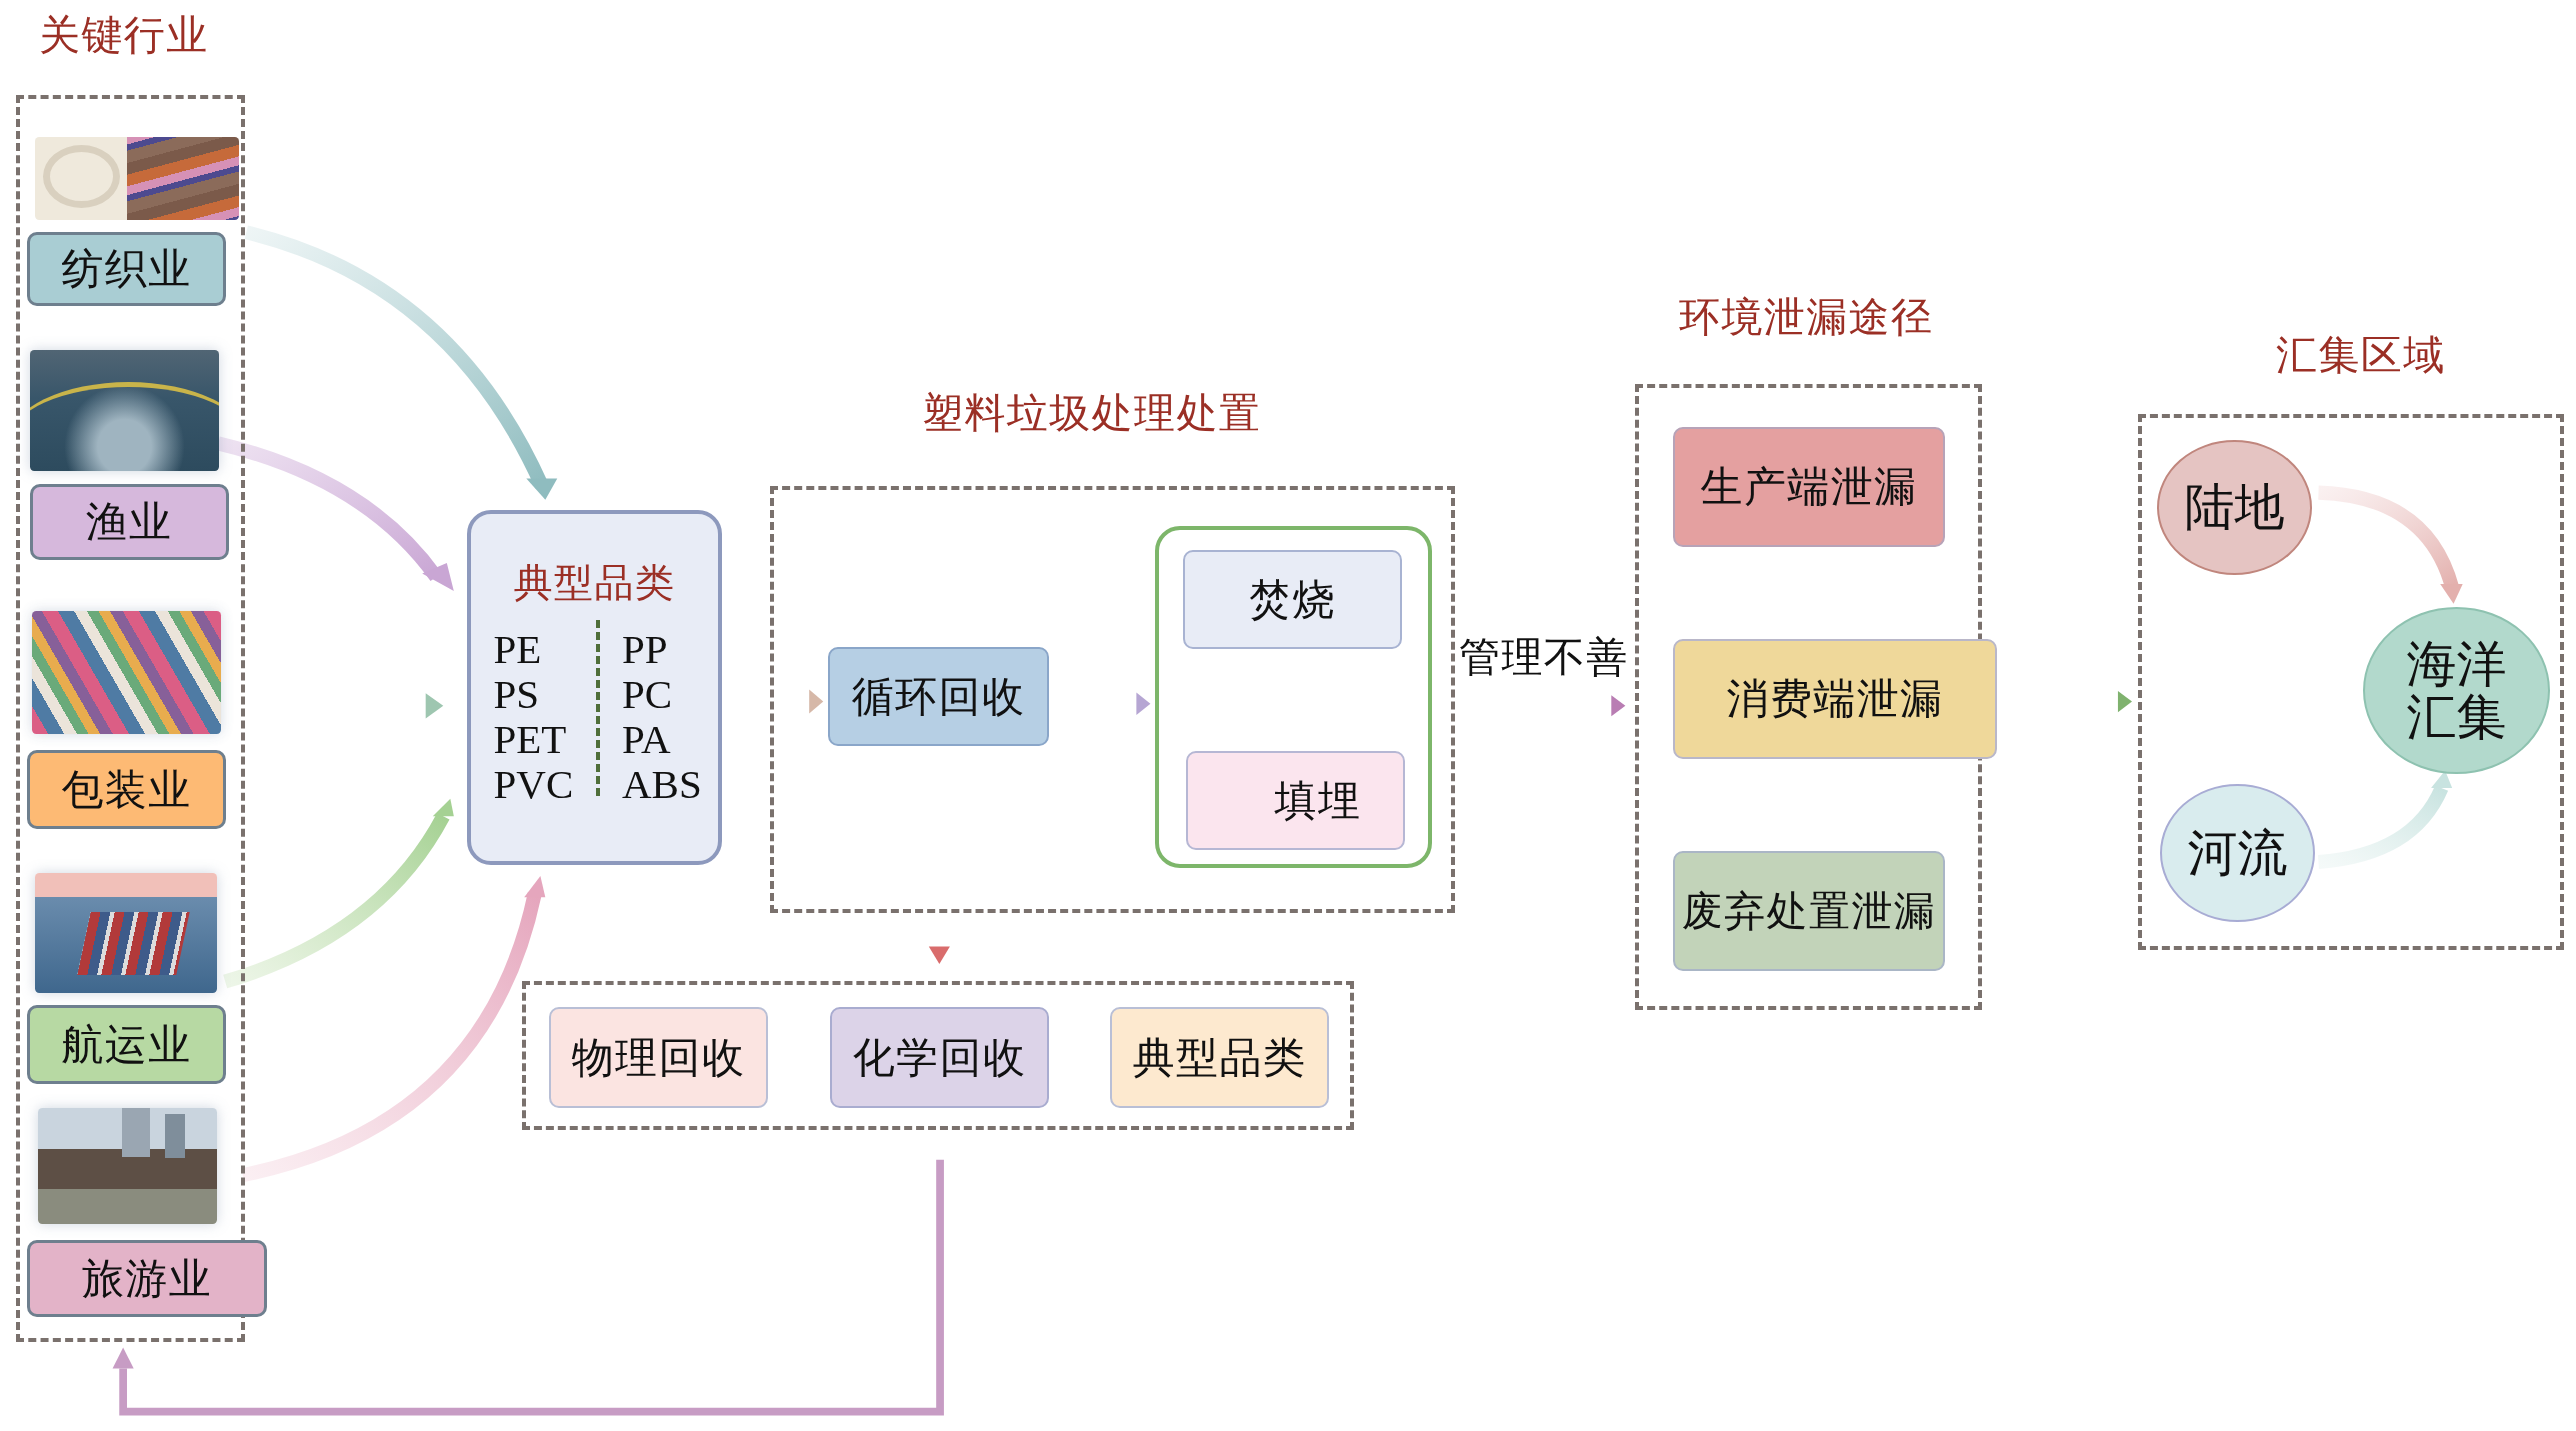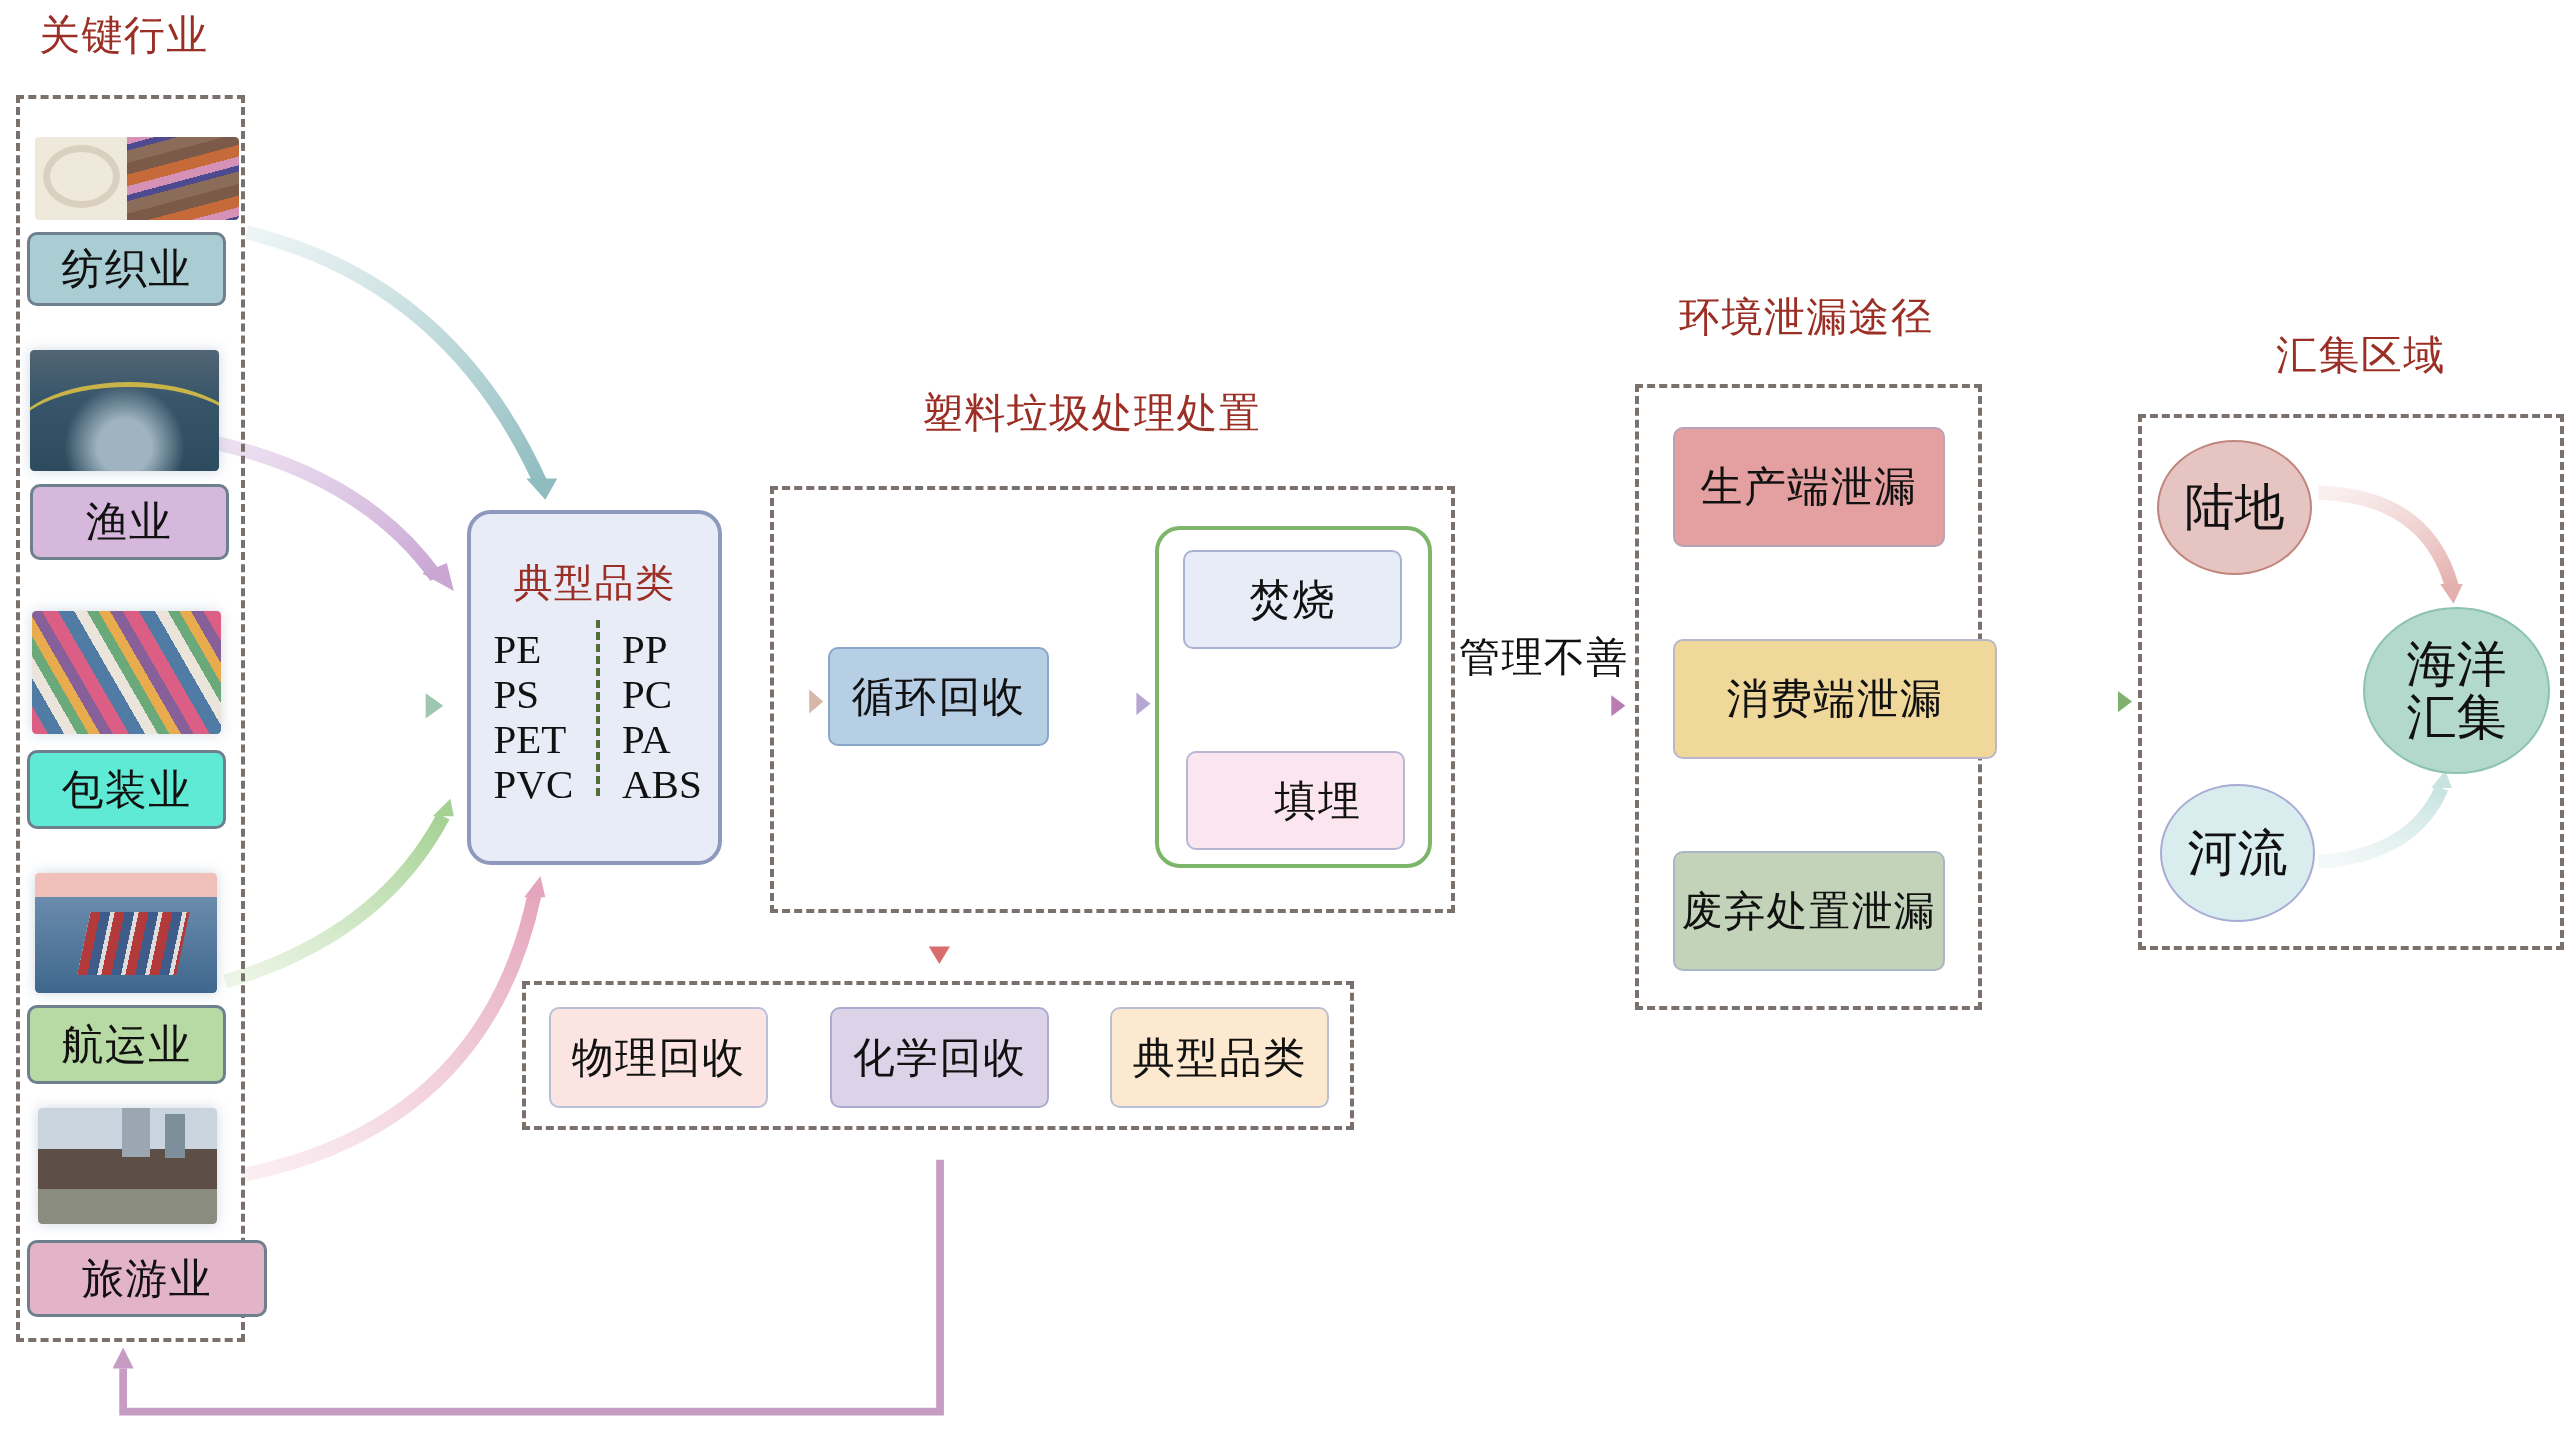--- a/index.html
+++ b/index.html
@@ -120,21 +120,21 @@
   </div>
 
 <div class="img" style="left:29.6px;top:350px;width:189px;height:121px;background:radial-gradient(ellipse at 50% 80%,#9fb4c0 0 20%,transparent 45%),linear-gradient(180deg,#516574 0%,#38566a 40%,#2d4b5e 100%);">
   <div class="abs" style="left:-21px;top:32px;width:239px;height:113px;border-top:5.6px solid #c9b44a;border-radius:50%;"></div>
 </div>
 <div class="box label" style="left:29.6px;top:484px;width:199px;height:76px;background:#d6b8dc;">
     <span>渔业</span>
   </div>
 
 <div class="img" style="left:32px;top:611px;width:189px;height:123px;background:repeating-linear-gradient(60deg,#d84d78 0 14px,#3d6d9b 14px 28px,#e9e2d6 28px 39px,#5aa16c 39px 49px,#e6a43b 49px 59px,#7b4f8f 59px 70px);opacity:.9;"></div>
-<div class="box label" style="left:27px;top:750px;width:199px;height:79px;background:#5eead4;">
+<div class="box label" style="left:27px;top:750px;width:199px;height:79px;background:#fdba74;">
     <span>包装业</span>
   </div>
 
 <div class="img" style="left:35px;top:873px;width:182px;height:120px;background:linear-gradient(180deg,#f1c0b9 0 20%,#6a8cad 20%,#3f678d 100%);">
   <div class="abs" style="left:49px;top:39px;width:99px;height:63px;background:repeating-linear-gradient(90deg,#b23a3a 0 9.9px,#3e5b8a 9.9px 19.7px,#ddd 19.7px 24px);transform:skewX(-12deg);"></div>
 </div>
 <div class="box label" style="left:27px;top:1005px;width:199px;height:79px;background:#b7d9a3;">
     <span>航运业</span>
   </div>
 

